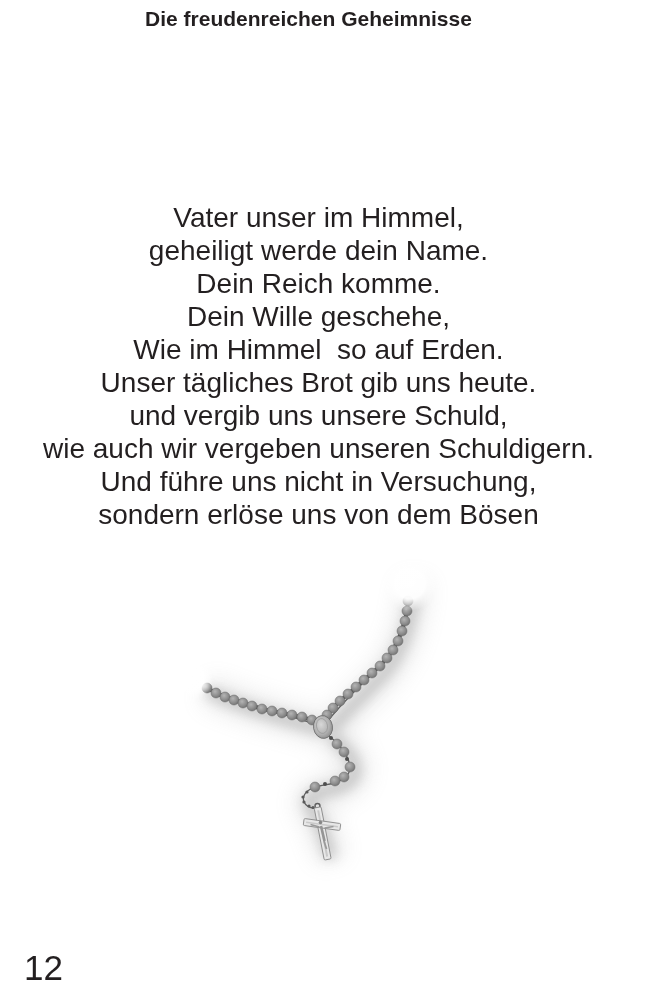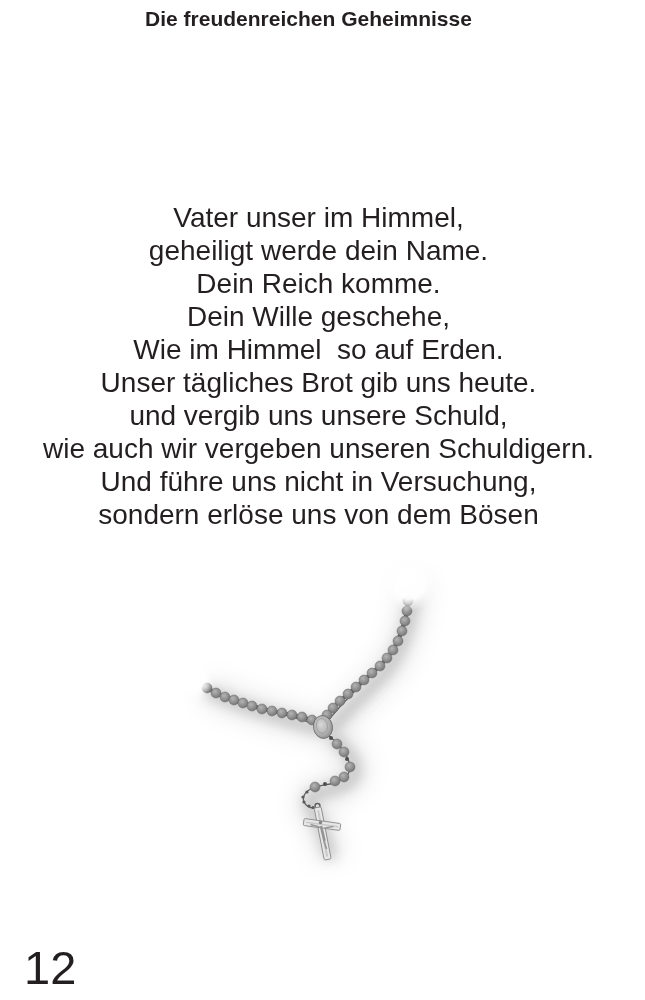--- a/index.html
+++ b/index.html
@@ -39,21 +39,21 @@
 
   .rosary-figure {
     position: absolute; inset: 0; margin: 0;
     pointer-events: none;
   }
   .rosary-figure svg { display: block; }
 
   .page-number {
     position: absolute;
     left: 24px; top: 950px;
-    font-size: 47px;
+    font-size: 35px;
     line-height: 35px;
   }
 </style>
 </head>
 <body>
 
 <div class="page">
 
   <h1 class="title">Die freudenreichen Geheimnisse</h1>
 

